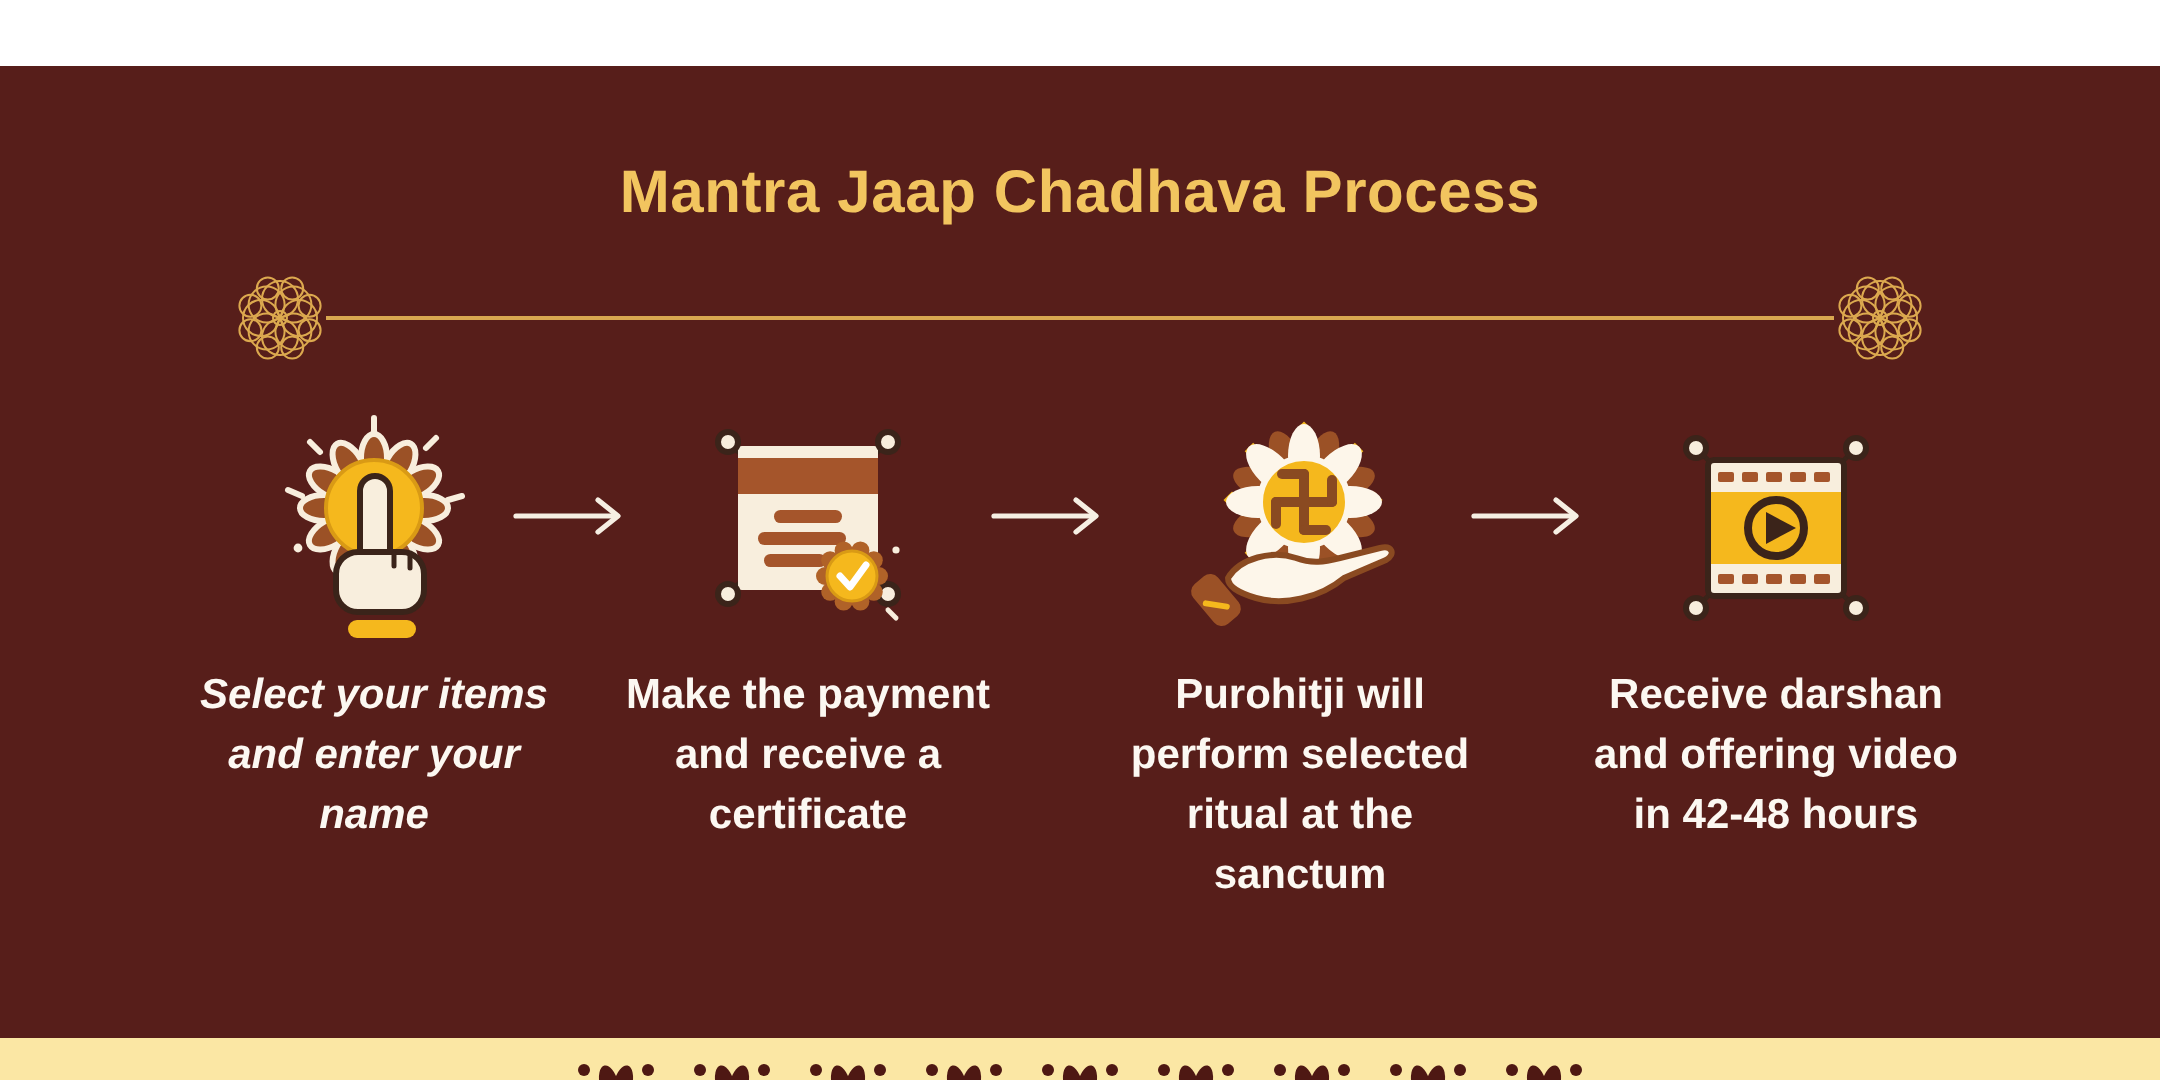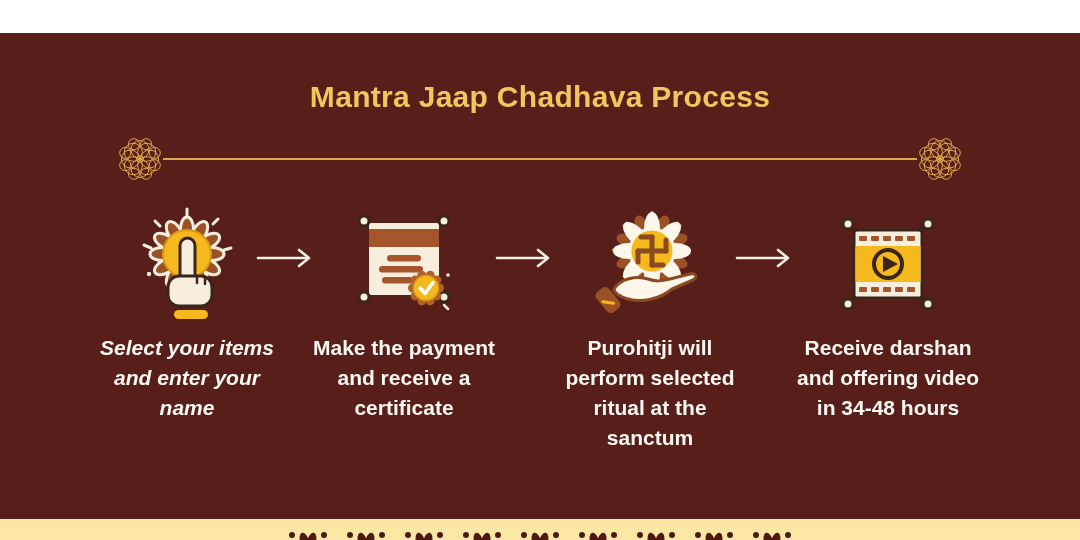--- a/index.html
+++ b/index.html
@@ -260,21 +260,21 @@
         <g fill="#F8EEDD" stroke="#3B241A" stroke-width="3">
           <circle cx="16" cy="12" r="5"></circle>
             <circle cx="96" cy="12" r="5"></circle>
           <circle cx="16" cy="92" r="5"></circle>
             <circle cx="96" cy="92" r="5"></circle>
         </g>
       </svg>
     </div>
     <div class="caption">Receive darshan
 and offering video
-in 34-48 hours</div>
+in 42-48 hours</div>
   </div>
 
   <svg class="arrow arrow-1" viewBox="0 0 62 22">
     <g fill="none" stroke="#F6EFE3" stroke-width="2.6" stroke-linecap="round" stroke-linejoin="round">
       <path d="M3,11 H52"></path>
         <path d="M44,3 L54,11 L44,19"></path>
     </g>
   </svg>
   <svg class="arrow arrow-2" viewBox="0 0 62 22">
     <g fill="none" stroke="#F6EFE3" stroke-width="2.6" stroke-linecap="round" stroke-linejoin="round">

